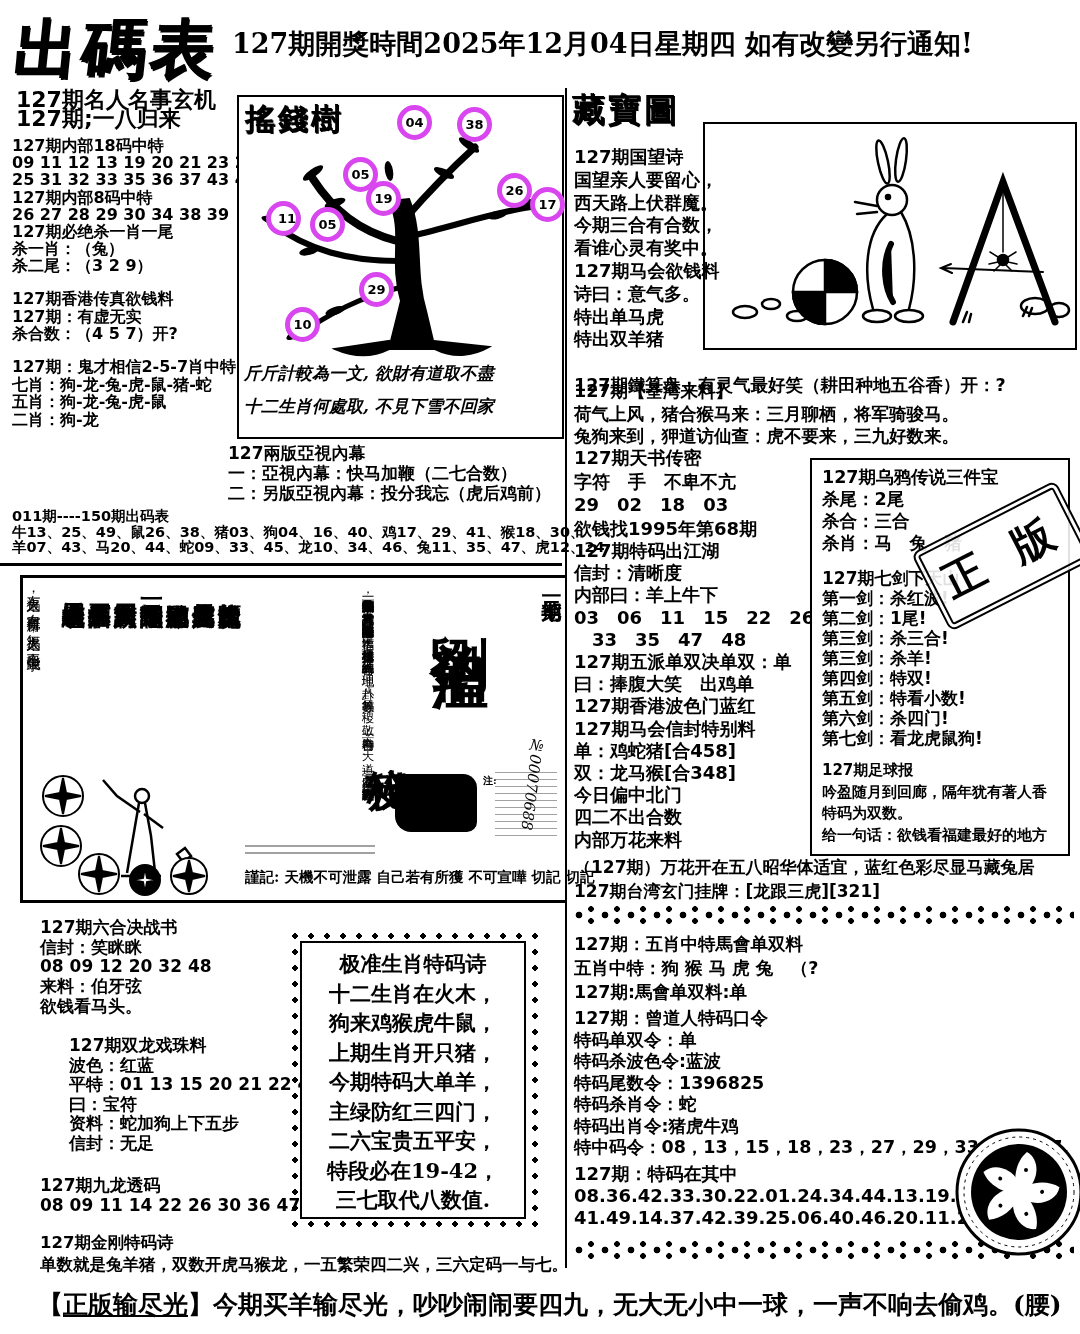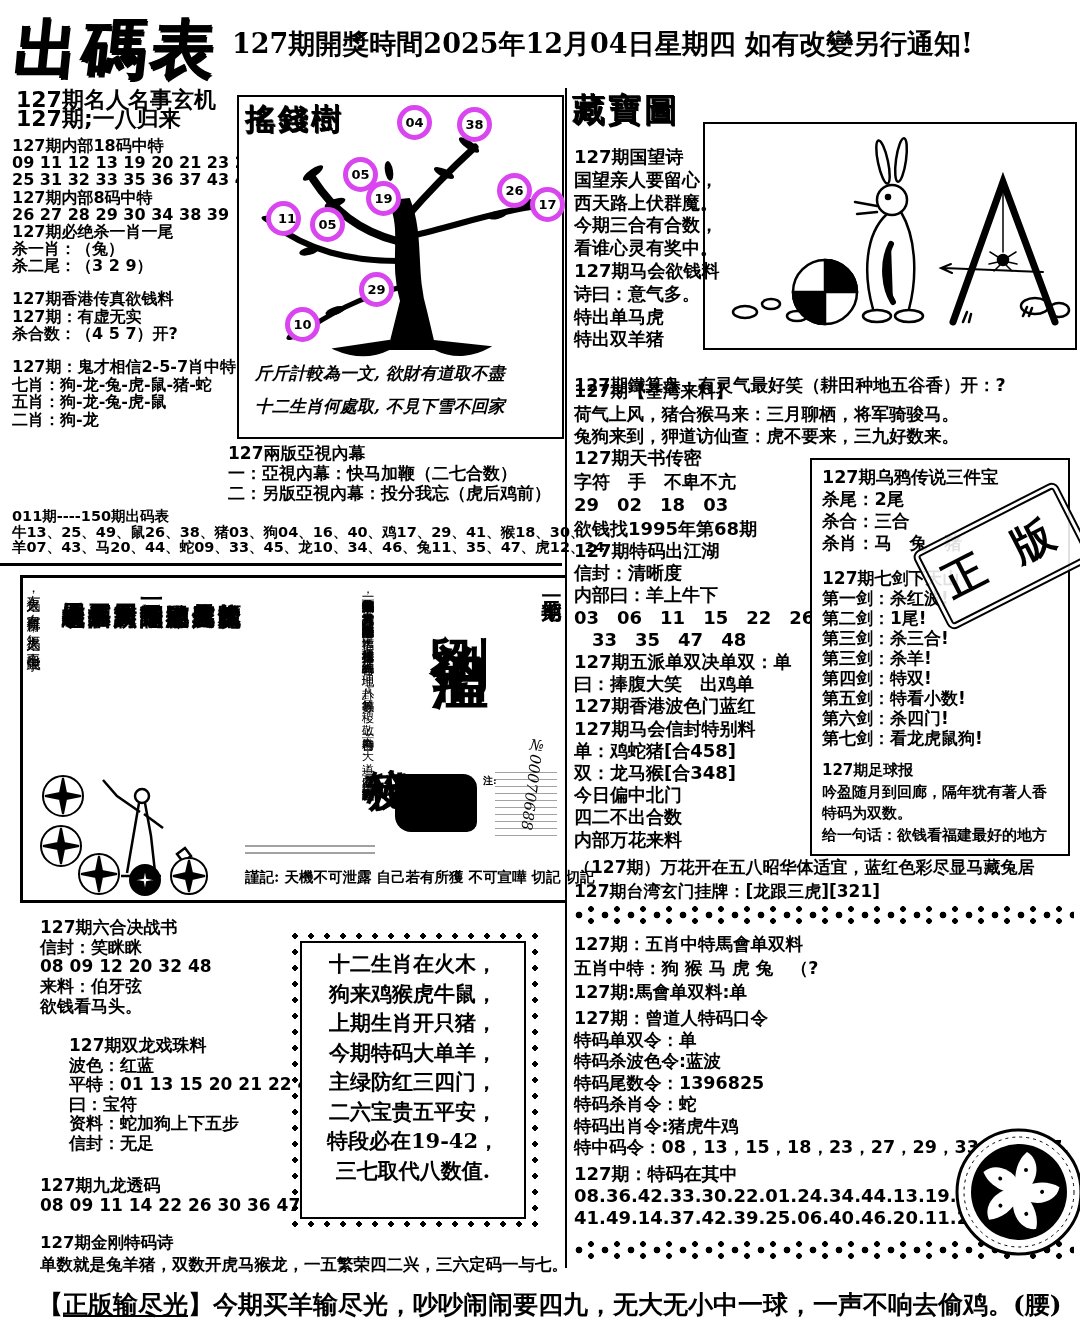--- a/index.html
+++ b/index.html
@@ -112,21 +112,21 @@
     <span class="cnum" style="left:158px;top:8px;">04</span>
     <span class="cnum" style="left:218px;top:10px;">38</span>
     <span class="cnum" style="left:104px;top:60px;">05</span>
     <span class="cnum" style="left:127px;top:84px;">19</span>
     <span class="cnum" style="left:243px;top:76px;margin-left:15px;">26</span>
     <span class="cnum" style="left:291px;top:90px;">17</span>
     <span class="cnum" style="left:27px;top:104px;text-align:right;">11</span>
     <span class="cnum" style="left:71px;top:110px;">05</span>
     <span class="cnum" style="left:120px;top:175px;">29</span>
     <span class="cnum" style="left:46px;top:210px;">10</span>
-    <div class="sec serif" style="left:16px;top:260px;font-size:17px;line-height:33px;font-style:italic;">
+    <div class="sec serif" style="left:5px;top:260px;font-size:17px;line-height:33px;font-style:italic;">
 
     <div>斤斤計較為一文,  欲財有道取不盡</div>
         <div>十二生肖何處取,  不見下雪不回家</div>
       </div>
   </div>
 
   <div class="sec" style="left:228px;top:443px;font-size:17px;line-height:20px;">
 
   <div>127兩版亞視內幕</div>
       <div>一：亞視內幕：快马加鞭（二七合数）</div>
@@ -206,20 +206,21 @@
   <div class="sec" style="left:40px;top:1232px;font-size:16.5px;line-height:22px;">
 
   <div>127期金刚特码诗</div>
       <div>单数就是兔羊猪，双数开虎马猴龙，一五繁荣四二兴，三六定码一与七。</div>
     </div>
 
   <div class="ornate" style="left:287px;top:928px;width:252px;height:304px;">
     <div class="inner">
       <div class="sec serif poem-center" style="position:static;font-size:21px;line-height:29.5px;font-weight:700;padding-top:6px;">
 
+      <div>极准生肖特码诗</div>
           <div>十二生肖在火木，</div>
           <div>狗来鸡猴虎牛鼠，</div>
           <div>上期生肖开只猪，</div>
           <div>今期特码大单羊，</div>
           <div>主绿防红三四门，</div>
           <div>二六宝贵五平安，</div>
           <div>特段必在19-42，</div>
           <div>三七取代八数值.</div>
         </div>
     </div>

